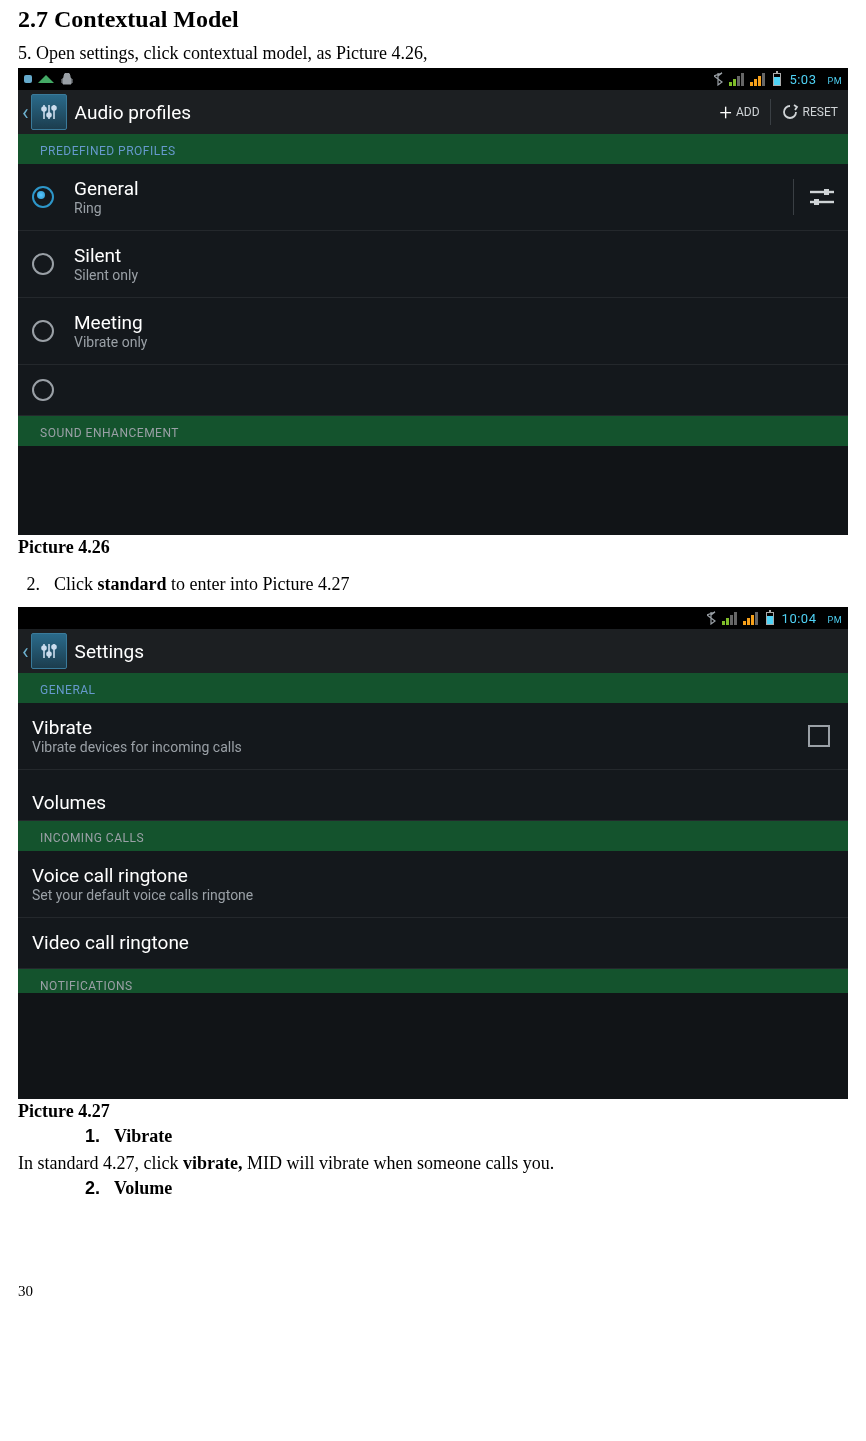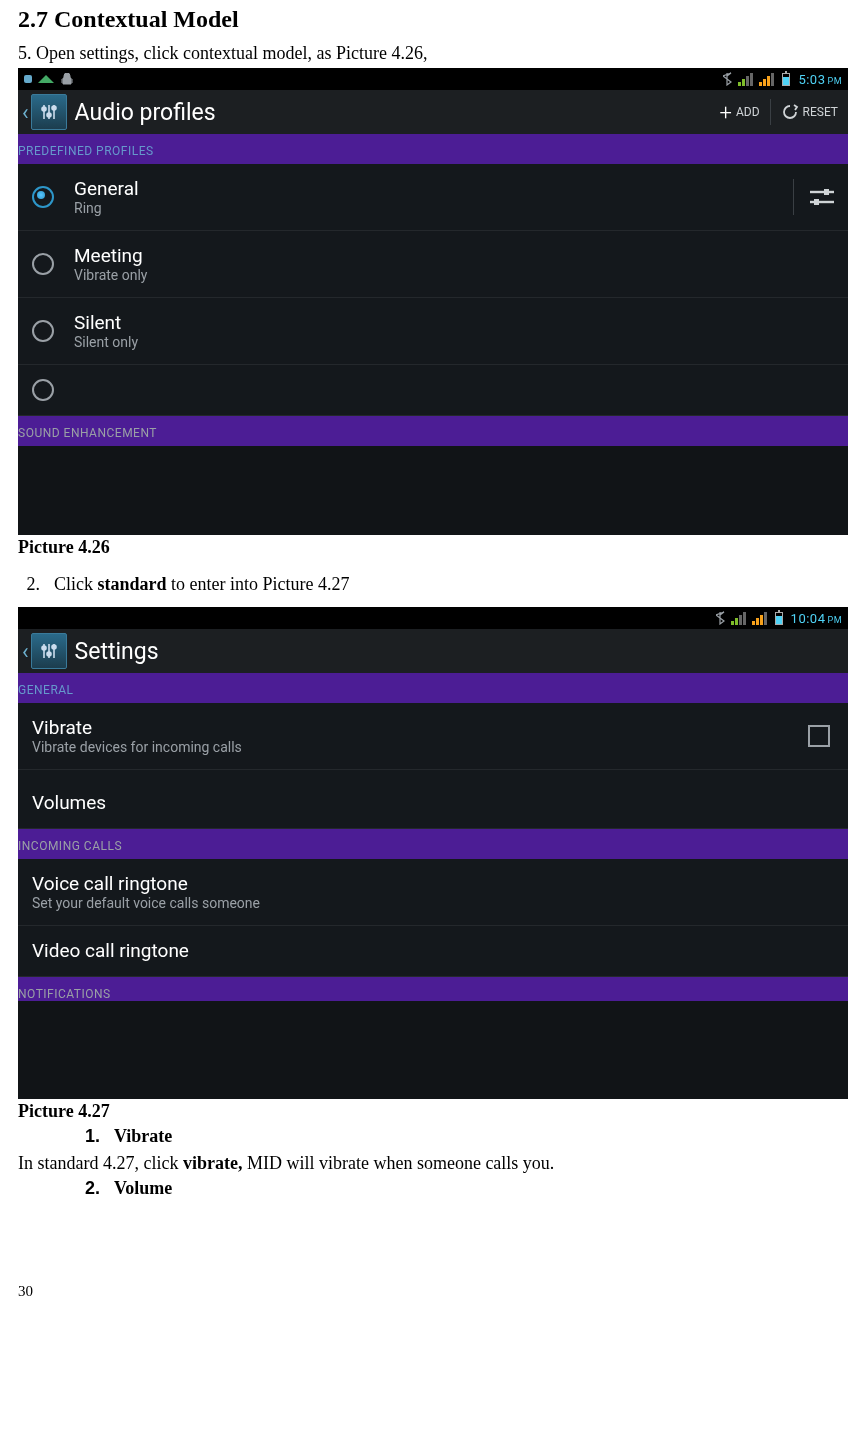--- a/index.html
+++ b/index.html
@@ -76,46 +76,46 @@
   .sig { display: flex; align-items: flex-end; gap: 1px; }
   .sig i { width: 3px; display:block; }
   .sig.green i { background: #7fbd2a; }
   .sig.orange i { background: #f7a11b; }
   .sig i.g { background: #666; }
   .s1{height:4px}.s2{height:7px}.s3{height:10px}.s4{height:13px}
   .batt { width: 8px; height: 13px; border: 1px solid #aaa; position: relative; box-sizing:border-box; margin: 0 2px;}
   .batt:before { content:""; position:absolute; top:-3px; left:2px; width:2px; height:2px; background:#aaa;}
   .batt:after{content:"";position:absolute;bottom:0;left:0;right:0;height:70%;background:#4fd2f5;}
   .clock { color:#4fd2f5; font-size:13px; letter-spacing:0.5px;}
-  .clock small{font-size:9px; margin-left:2px;}
+  .clock small{font-size:9px; margin-left:11px;}
 
   .app-header {
     height: 44px;
     background: #1c1f22;
     display: flex;
     align-items: center;
     padding: 0 4px;
   }
   .back-caret { color:#6db2d1; font-size:22px; margin-right:2px;}
   .hdr-icon { width:34px;height:34px; border-radius:2px;
     background: linear-gradient(#2a6a8a,#1c3d4e);
     display:flex; align-items:center; justify-content:center; margin-right:8px;
     border:1px solid #3a7a9a;}
   .hdr-icon svg{display:block}
-  .hdr-title { color:#fff; font-size:23px; flex:1;}
+  .hdr-title { color:#fff; font-size:19px; flex:1;}
   .hdr-actions { display:flex; align-items:center; gap:2px;}
   .hdr-btn { display:flex; align-items:center; color:#cfd3d6; font-size:12px; padding:0 6px; gap:4px;}
   .hdr-btn .plus { font-size:22px; font-weight:300; color:#fff;}
   .hdr-btn-sep { width:1px; height:26px; background:#3a3f44; margin:0 2px;}
   .circarrow svg{display:block}
 
   .section-label {
     font-size:12px; color:#6699cc; letter-spacing:0.5px;
-    padding:10px 12px 6px 0;
-    background:#4c1d95;
+    padding:10px 12px 6px 22px;
+    background:#14532d;
   }
   .section-label.gray { color:#9aa0a6;}
   .row { display:flex; align-items:center; padding:14px 12px 14px 14px; border-bottom:1px solid #24282c; background:#14181c;}
   .radio {
     width:18px;height:18px;border:2px solid #9aa0a6;border-radius:50%;
     margin-right:20px; position:relative; flex-shrink:0;
   }
   .radio.on{border-color:#2d96c9;}
   .radio.on:after{content:"";position:absolute;top:3px;left:3px;width:8px;height:8px;border-radius:50%;background:radial-gradient(#57c6ff,#2d96c9);}
   .row-text{flex:1;}
@@ -220,30 +220,30 @@
             </g>
             <rect x="16" y="3" width="5" height="6" fill="#cfd3d6"></rect>
             <rect x="6" y="13" width="5" height="6" fill="#cfd3d6"></rect>
           </svg>
       </span>
     </div>
 
     <div class="row">
       <span class="radio"></span>
       <div class="row-text">
+        <div class="row-title">Silent</div>
+        <div class="row-sub">Silent only</div>
+      </div>
+    </div>
+
+    <div class="row">
+      <span class="radio"></span>
+      <div class="row-text">
         <div class="row-title">Meeting</div>
         <div class="row-sub">Vibrate only</div>
-      </div>
-    </div>
-
-    <div class="row">
-      <span class="radio"></span>
-      <div class="row-text">
-        <div class="row-title">Silent</div>
-        <div class="row-sub">Silent only</div>
       </div>
     </div>
 
     <div class="row">
       <span class="radio"></span>
     </div>
 
     <div class="section-label gray">SOUND ENHANCEMENT</div>
   </div>
 
@@ -302,32 +302,32 @@
     <div class="section-label">GENERAL</div>
 
     <div class="row">
       <div class="row-text">
         <div class="row-title">Vibrate</div>
         <div class="row-sub">Vibrate devices for incoming calls</div>
       </div>
       <span class="checkbox-empty"></span>
     </div>
 
-    <div class="row" style="padding-top:22px;padding-bottom:14px;">
+    <div class="row" style="padding-top:22px;padding-bottom:6px;">
       <div class="row-text">
         <div class="row-title">Volumes</div>
       </div>
     </div>
 
     <div class="section-label gray">INCOMING CALLS</div>
 
     <div class="row">
       <div class="row-text">
         <div class="row-title">Voice call ringtone</div>
-        <div class="row-sub">Set your default voice calls someone</div>
+        <div class="row-sub">Set your default voice calls ringtone</div>
       </div>
     </div>
 
     <div class="row">
       <div class="row-text">
         <div class="row-title">Video call ringtone</div>
       </div>
     </div>
 
     <div class="section-label gray" style="padding-bottom:0">NOTIFICATIONS</div>

